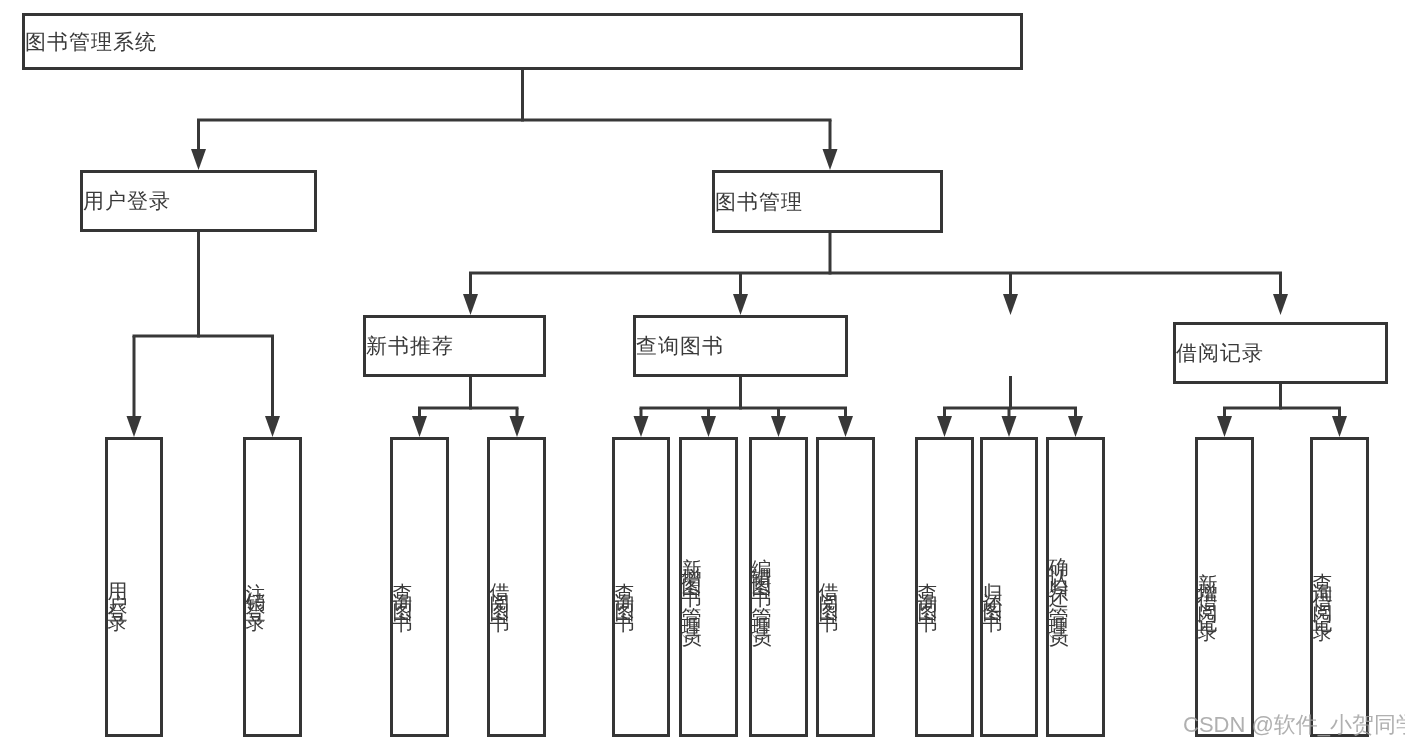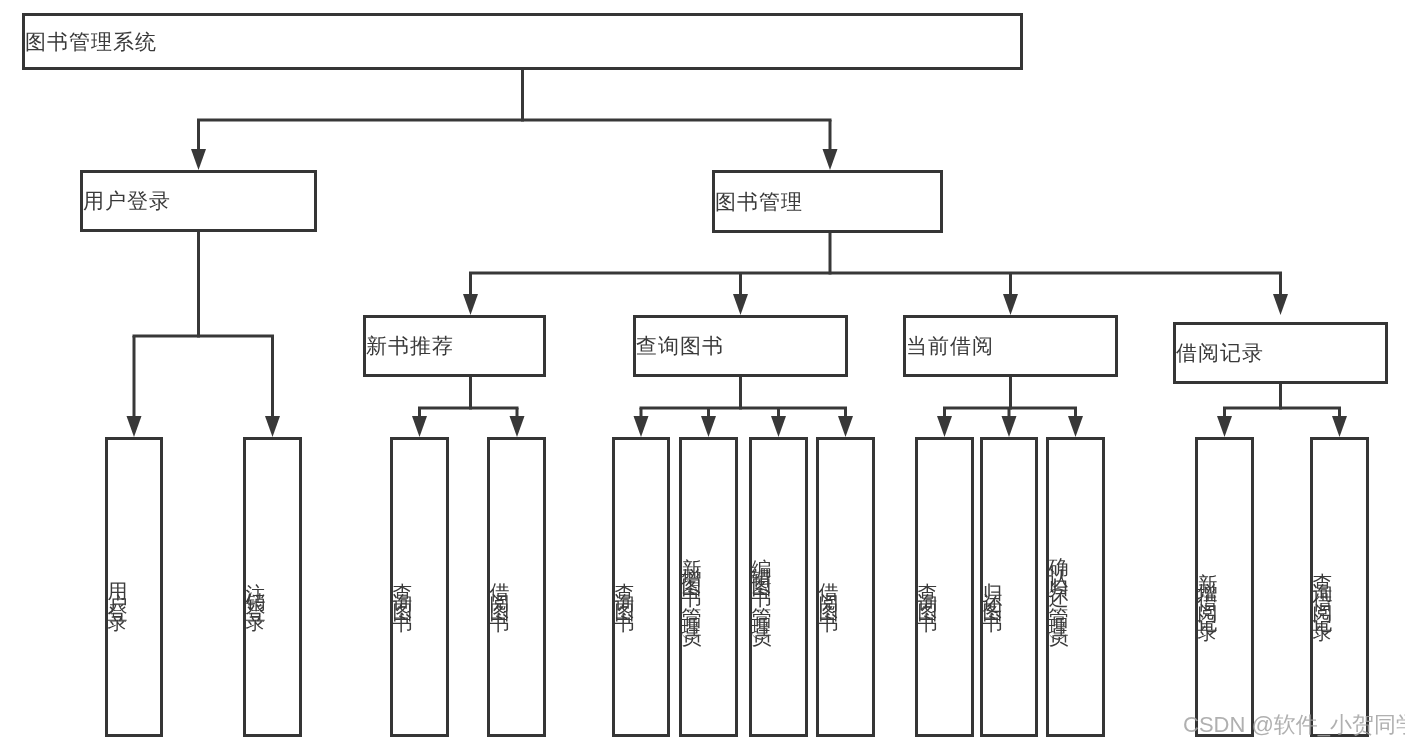--- a/index.html
+++ b/index.html
@@ -155,23 +155,20 @@
   <div class="node node-h" style="left:712px; top:170px; width:231px; height:63px;">
     <span>图书管理</span>
   </div>
 
   <div class="node node-h" style="left:363px; top:315px; width:183px; height:62px;">
     <span>新书推荐</span>
   </div>
   <div class="node node-h" style="left:633px; top:315px; width:215px; height:62px;">
     <span>查询图书</span>
   </div>
-  <div class="node node-h" style="left:903px; top:315px; width:215px; height:62px;">
-    <span>当前借阅</span>
-  </div>
   <div class="node node-h" style="left:1173px; top:322px; width:215px; height:62px;">
     <span>借阅记录</span>
   </div>
 
   <div class="node leaf" style="left:105px; top:437px; width:58px; height:300px;">
     <span class="vtext">用户登录</span>
   </div>
   <div class="node leaf" style="left:243px; top:437px; width:59px; height:300px;">
     <span class="vtext">注销登录</span>
   </div>

